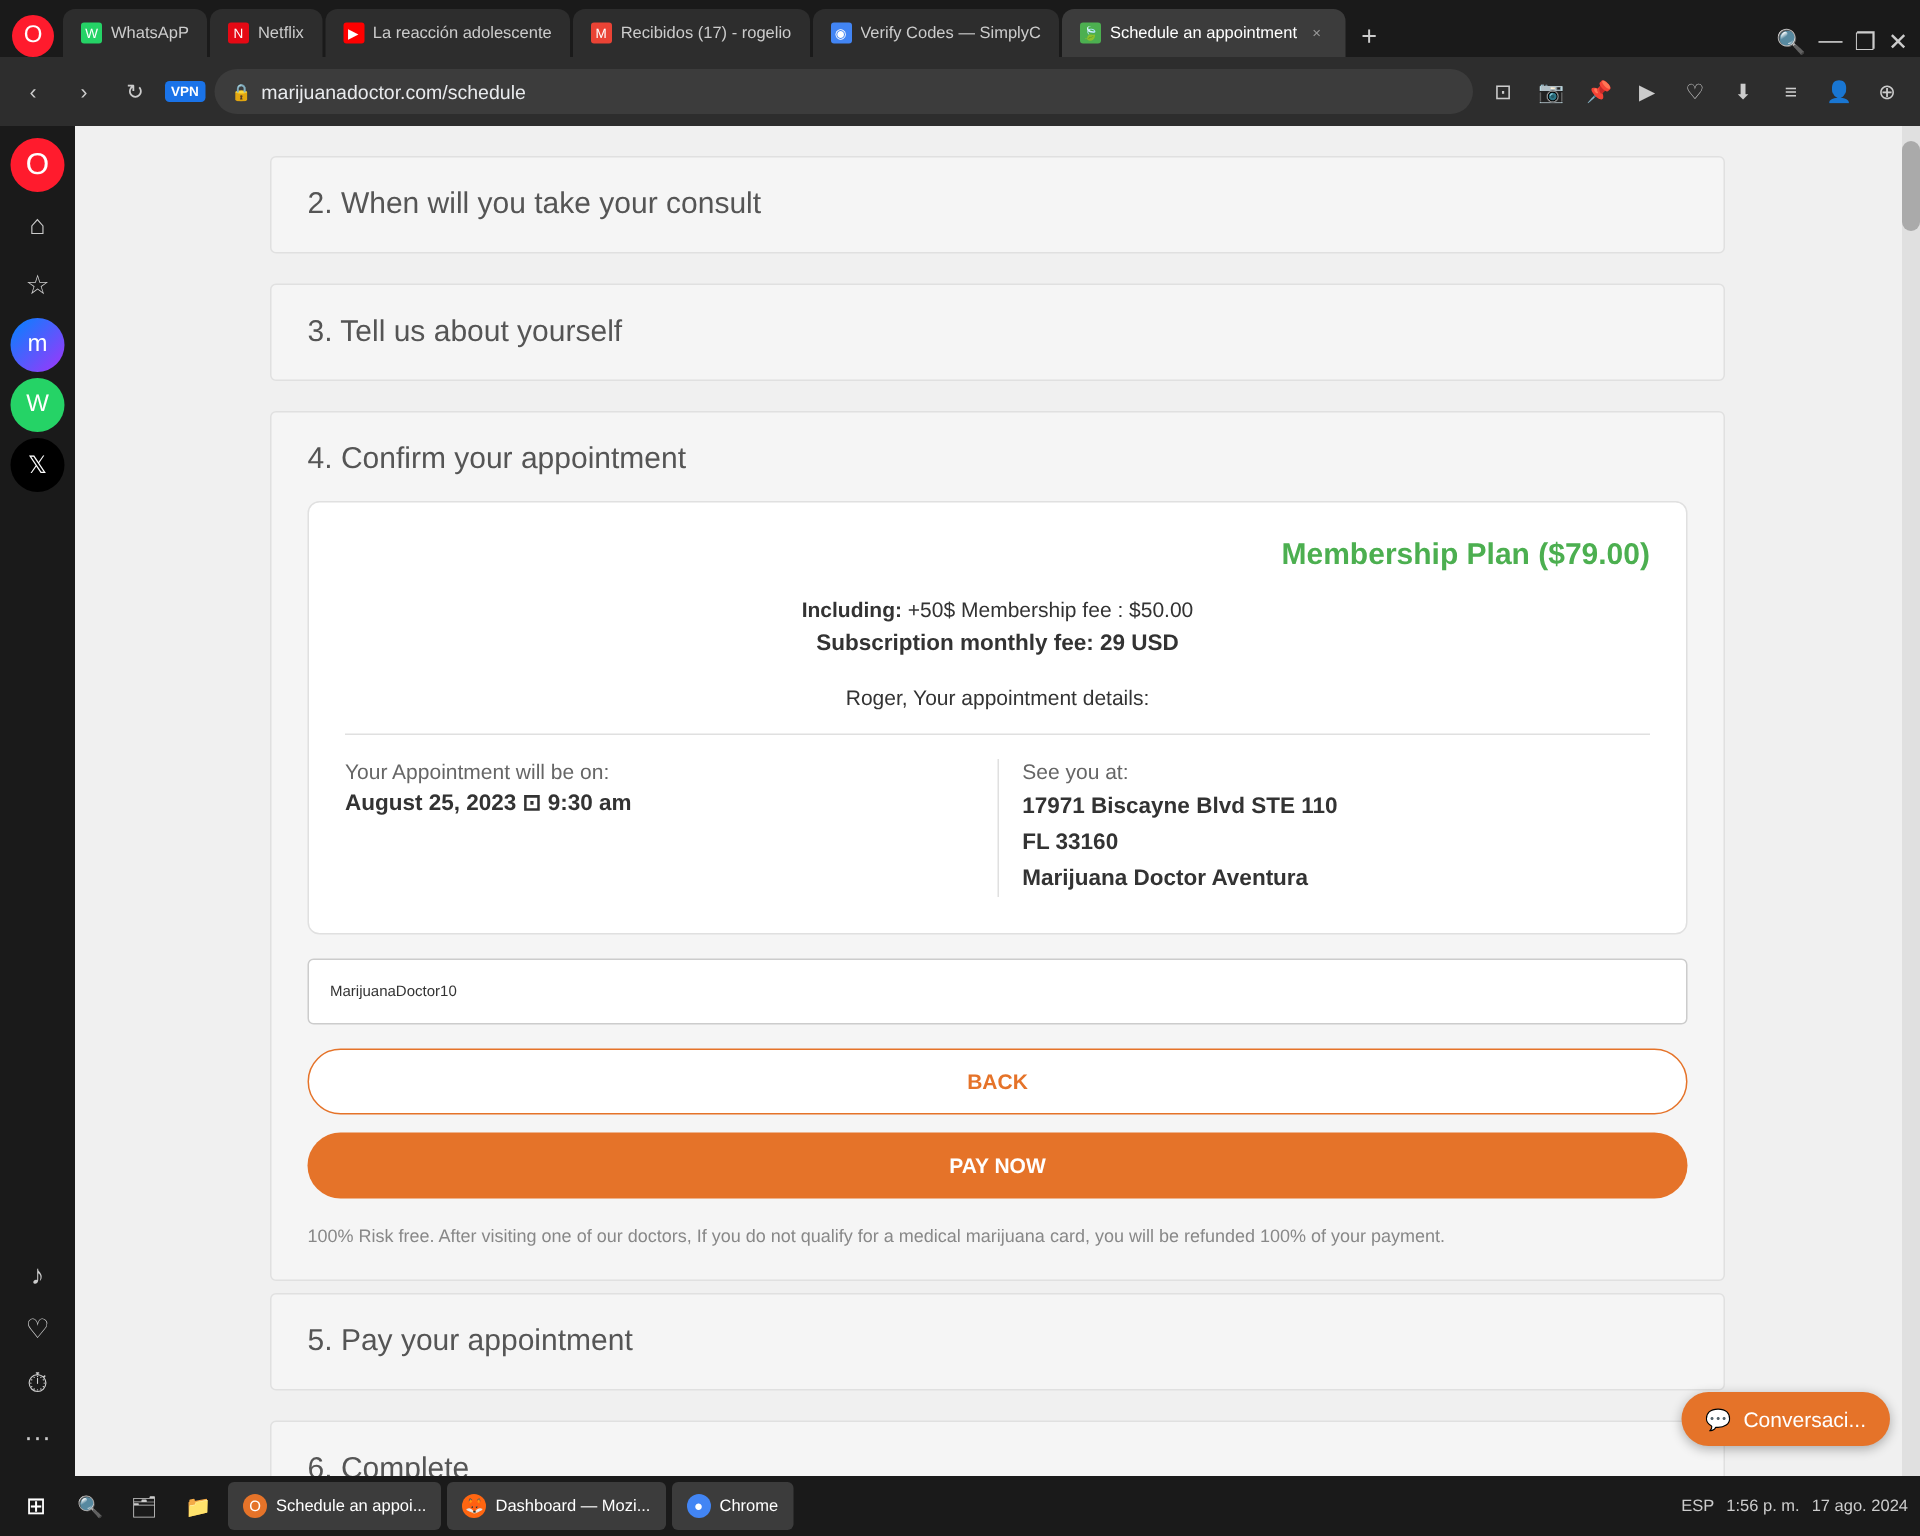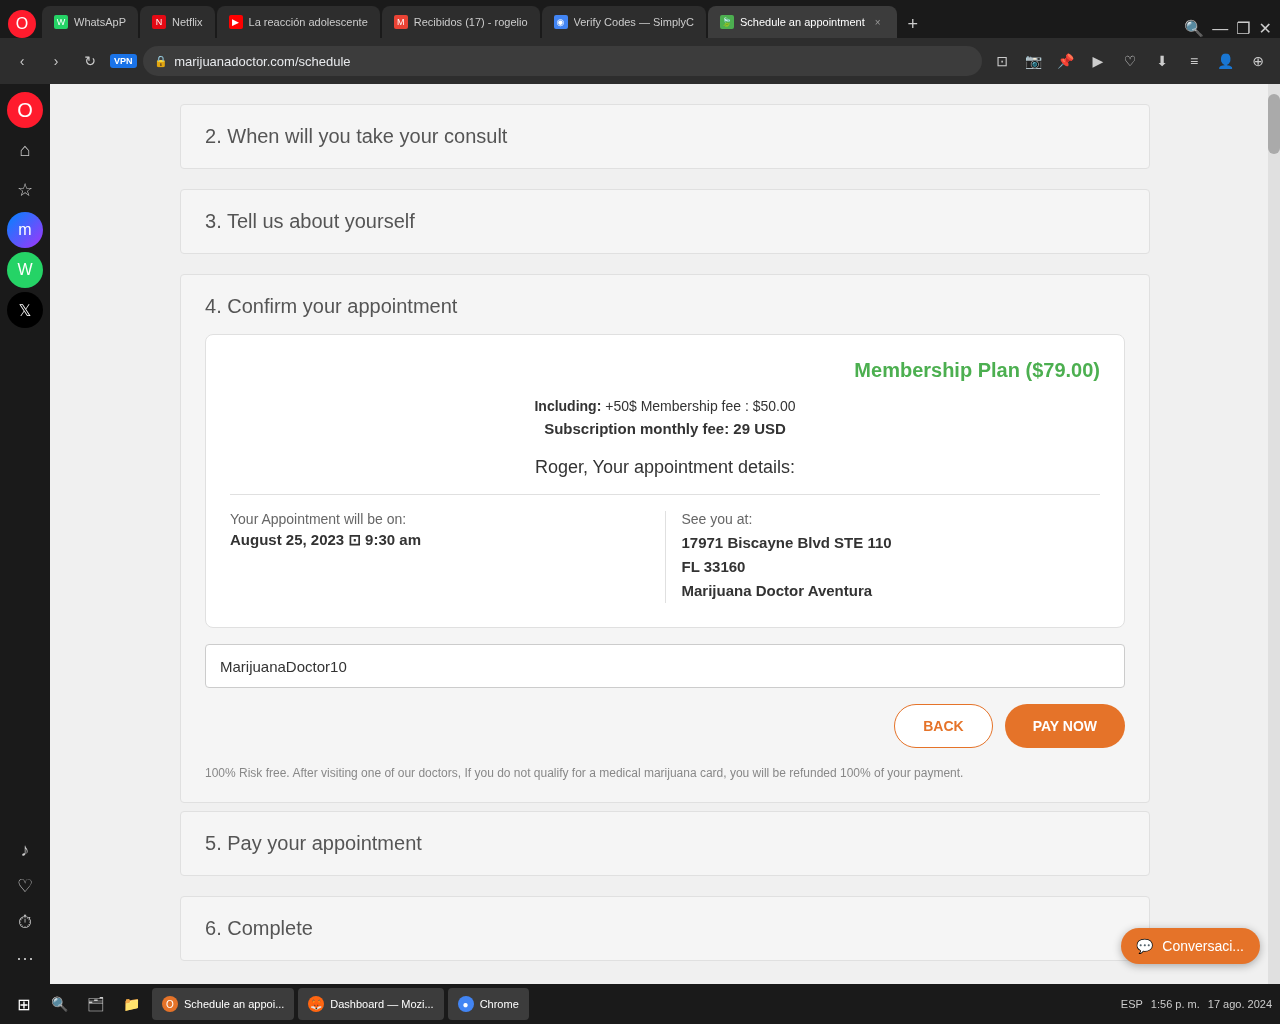--- a/index.html
+++ b/index.html
@@ -278,21 +278,21 @@
     .subscription-row {
       text-align: center;
       font-size: 15px;
       font-weight: bold;
       color: #333;
       margin-bottom: 20px;
     }
 
     .appointment-greeting {
       text-align: center;
-      font-size: 18px;
+      font-size: 14px;
       color: #333;
       margin-bottom: 16px;
     }
 
     .appointment-details {
       display: flex;
       border-top: 1px solid #e0e0e0;
       padding-top: 16px;
     }
 
@@ -331,31 +331,32 @@
       font-size: 15px;
       line-height: 1.6;
     }
 
     .promo-input {
       width: 100%;
       height: 44px;
       border: 1px solid #ccc;
       border-radius: 4px;
       padding: 0 14px;
-      font-size: 15px;
+      font-size: 10px;
       color: #333;
       background: white;
       margin-bottom: 16px;
     }
 
     .button-row {
       display: flex;
       justify-content: flex-end;
       gap: 12px;
       margin-bottom: 16px;
+      flex-direction: column;
     }
 
     .btn-back {
       height: 44px;
       padding: 0 28px;
       border: 1px solid #e57329;
       border-radius: 22px;
       background: white;
       color: #e57329;
       font-size: 14px;

